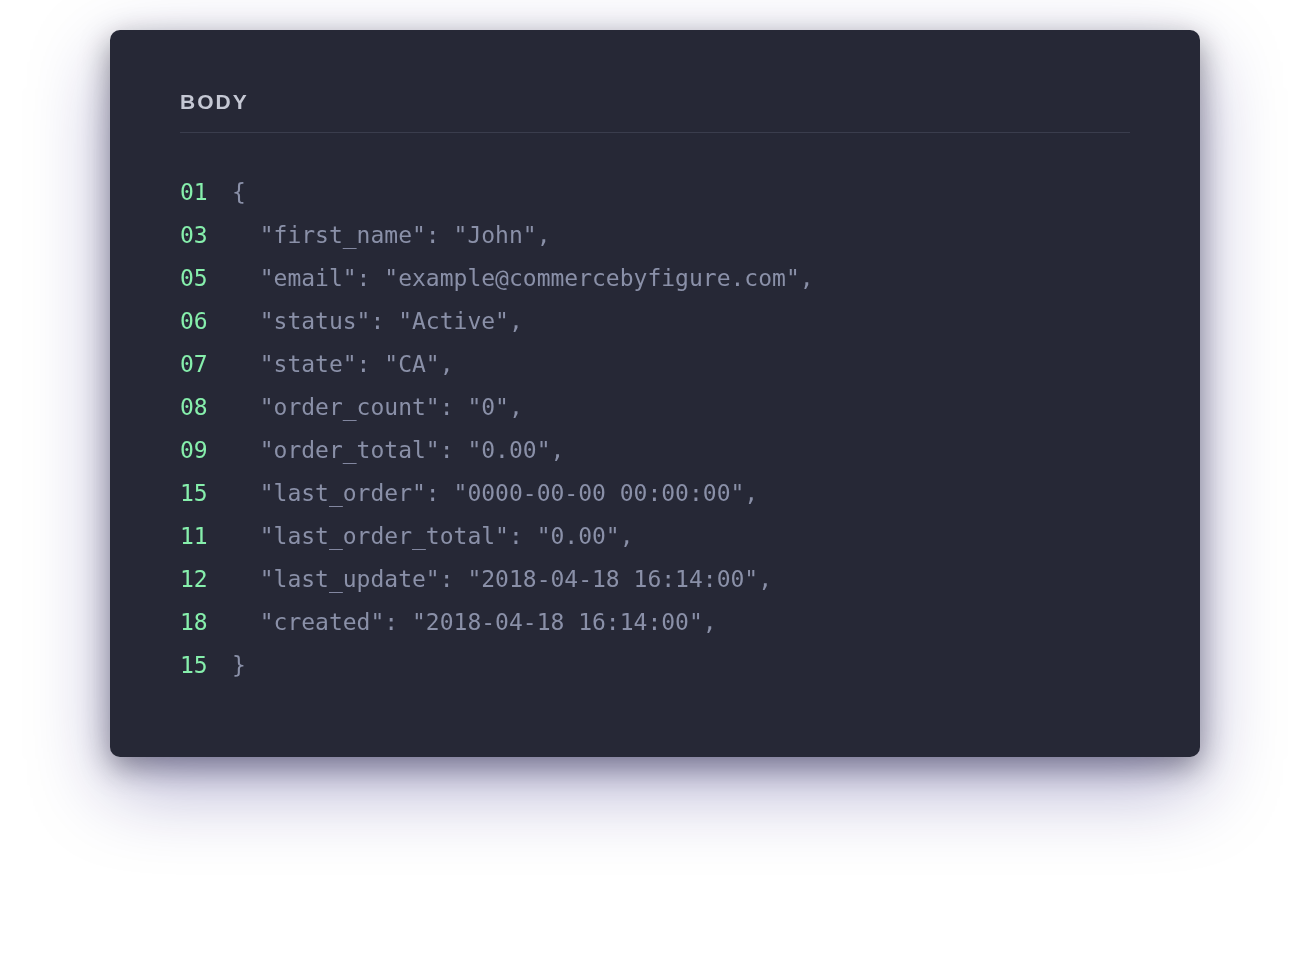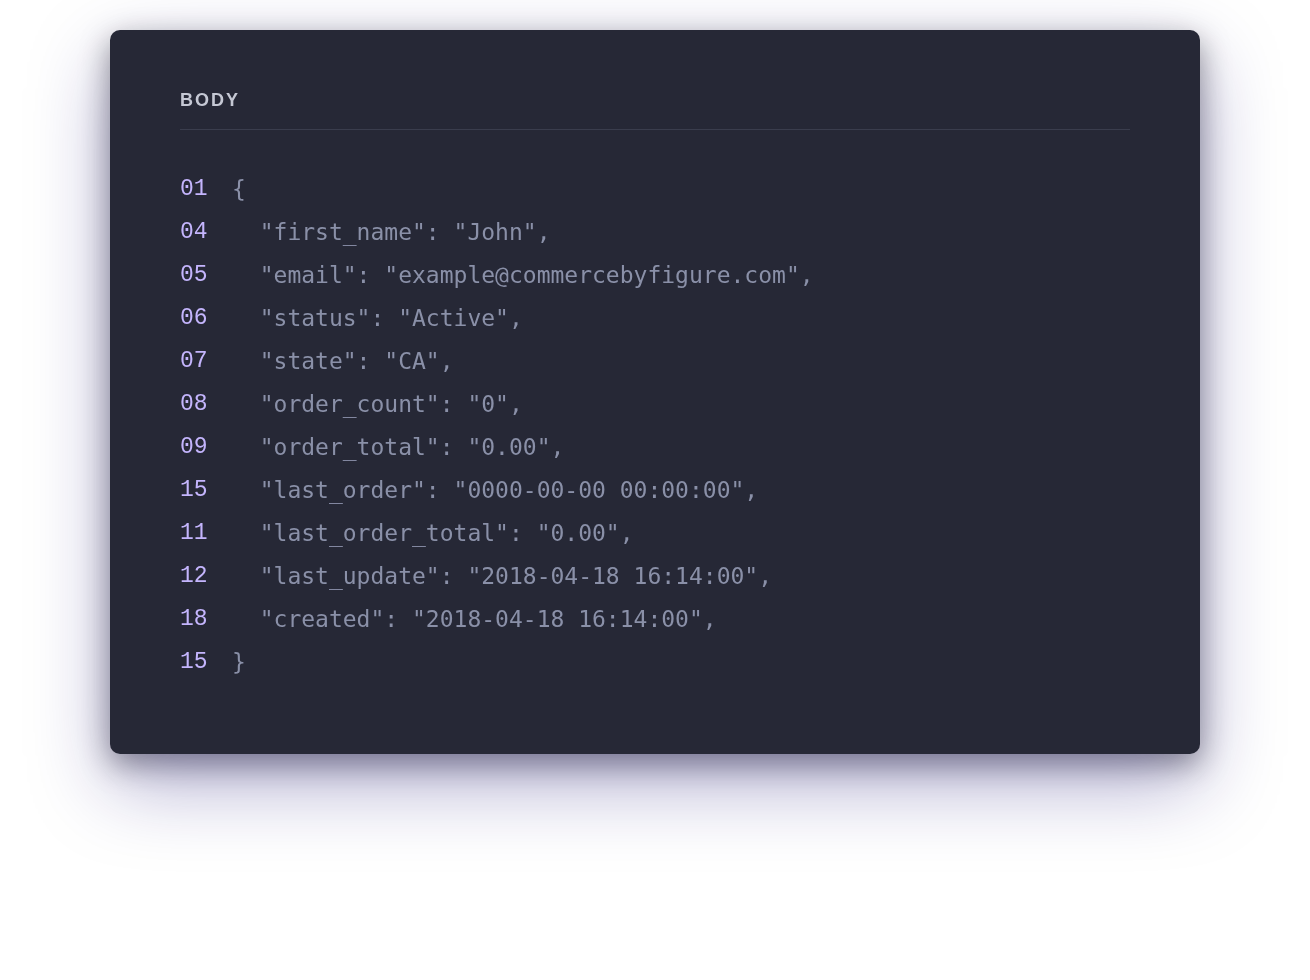--- a/index.html
+++ b/index.html
@@ -19,56 +19,55 @@
     }
     .panel {
       background: #262836;
       border-radius: 10px;
       width: 1090px;
       padding: 60px 70px 70px 70px;
       box-shadow: 0 30px 80px rgba(30, 20, 120, 0.35), 0 10px 30px rgba(0,0,0,0.4);
     }
     .panel-header {
       color: #c5c8d4;
-      font-size: 18px;
+      font-size: 21px;
       font-weight: 600;
       letter-spacing: 2px;
       padding-bottom: 18px;
       border-bottom: 1px solid #3a3d4d;
       margin-bottom: 38px;
       font-family: -apple-system, BlinkMacSystemFont, 'Segoe UI', sans-serif;
     }
     .code-block {
       font-size: 23px;
       line-height: 1.87;
     }
     .code-line {
       display: flex;
       white-space: pre;
     }
     .line-number {
-      color: #c4b5fd;
+      color: #86efac;
       width: 52px;
       flex-shrink: 0;
       user-select: none;
       font-variant-numeric: tabular-nums;
-      font-family: Liberation Mono, monospace;
     }
     .line-content {
       color: #8a90a8;
     }
   </style>
 </head>
 <body>
 
 <div class="panel">
   <div class="panel-header">BODY</div>
   <div class="code-block" id="code-block">
       <div class="code-line"><span class="line-number">01</span><span class="line-content">{</span></div>
-      <div class="code-line"><span class="line-number">04</span><span class="line-content">  "first_name": "John",</span></div>
+      <div class="code-line"><span class="line-number">03</span><span class="line-content">  "first_name": "John",</span></div>
       <div class="code-line"><span class="line-number">05</span><span class="line-content">  "email": "example@commercebyfigure.com",</span></div>
       <div class="code-line"><span class="line-number">06</span><span class="line-content">  "status": "Active",</span></div>
       <div class="code-line"><span class="line-number">07</span><span class="line-content">  "state": "CA",</span></div>
       <div class="code-line"><span class="line-number">08</span><span class="line-content">  "order_count": "0",</span></div>
       <div class="code-line"><span class="line-number">09</span><span class="line-content">  "order_total": "0.00",</span></div>
       <div class="code-line"><span class="line-number">15</span><span class="line-content">  "last_order": "0000-00-00 00:00:00",</span></div>
       <div class="code-line"><span class="line-number">11</span><span class="line-content">  "last_order_total": "0.00",</span></div>
       <div class="code-line"><span class="line-number">12</span><span class="line-content">  "last_update": "2018-04-18 16:14:00",</span></div>
       <div class="code-line"><span class="line-number">18</span><span class="line-content">  "created": "2018-04-18 16:14:00",</span></div>
       <div class="code-line"><span class="line-number">15</span><span class="line-content">}</span></div>

